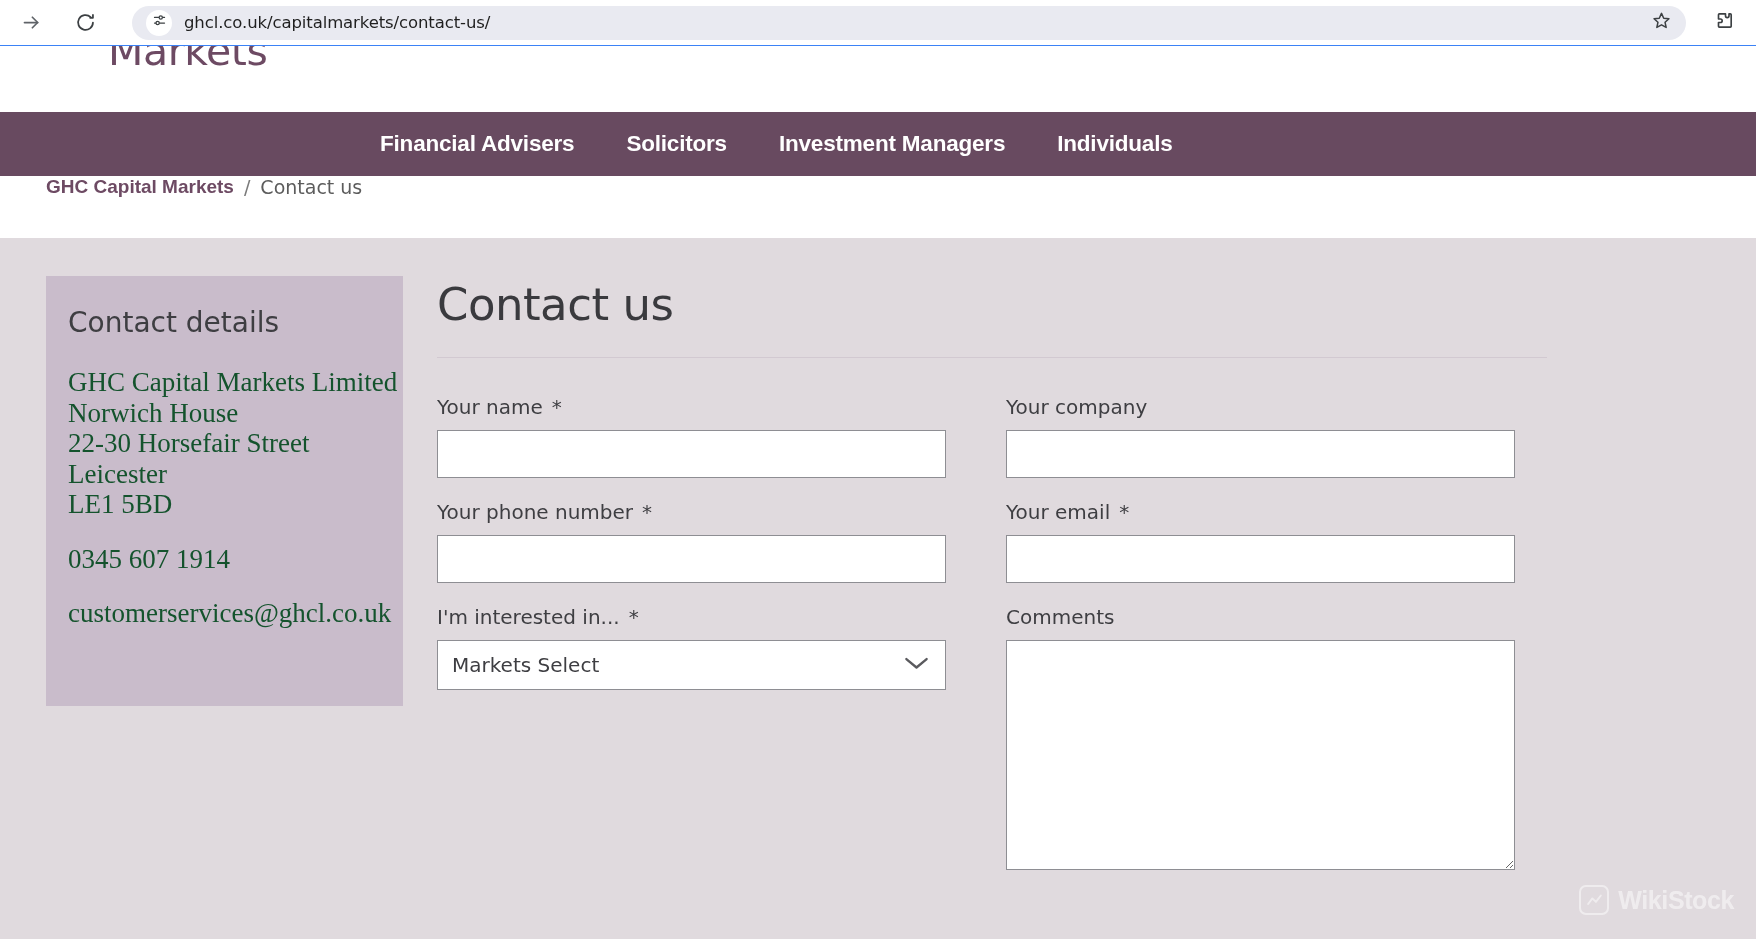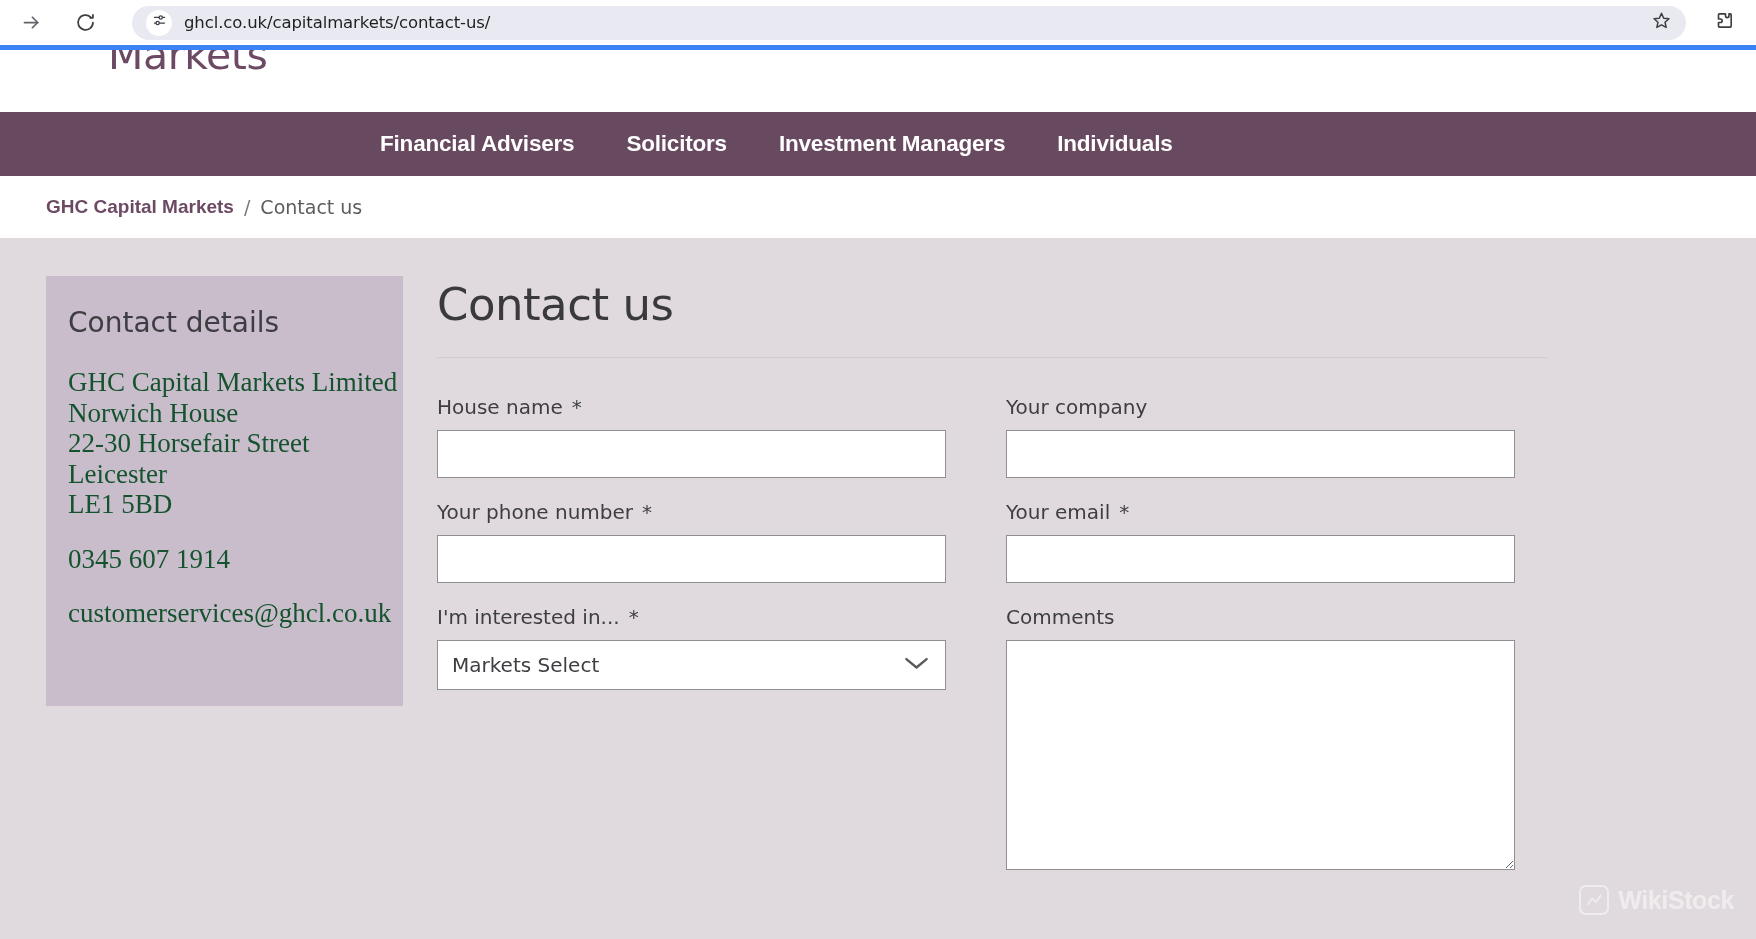--- a/index.html
+++ b/index.html
@@ -65,21 +65,21 @@
   .ext-btn {
     width: 34px; height: 34px;
     display: flex; align-items: center; justify-content: center;
     flex: 0 0 auto;
   }
 
   
   .site-header {
     height: 67px;
     background: #ffffff;
-    border-top: 5px solid #3b82f6;
+    border-top: 1px solid #3b82f6;
     position: relative;
     overflow: hidden;
   }
   .logo-text {
     position: absolute;
     left: 108px;
     top: -22px;
     font-size: 41px;
     font-weight: 400;
     color: #6d4a63;
@@ -106,21 +106,20 @@
     white-space: nowrap;
     font-family: "Liberation Sans", sans-serif;
     letter-spacing: -0.2px;
   }
 
   
   .breadcrumb-bar {
     height: 62px;
     background: #ffffff;
     display: flex;
-    align-items: center;
     padding-left: 46px;
   }
   .crumb-link {
     color: #6d4a63;
     font-weight: bold;
     font-size: 19px;
     font-family: "Liberation Sans", sans-serif;
   }
   .crumb-sep {
     color: #7a7a7a;
@@ -361,21 +360,21 @@
   <section class="form-area">
     <h1 class="page-title">Contact us</h1>
     <div class="title-rule"></div>
 
     <div class="form-grid">
 
       <div class="form-col left">
 
         <div class="field">
           <div class="field-label">
-            <span>House name</span><span class="req-star">*</span>
+            <span>Your name</span><span class="req-star">*</span>
           </div>
           <input class="text-input" type="text" value="" placeholder="" style="">
         </div>
 
         <div class="field">
           <div class="field-label">
             <span>Your phone number</span><span class="req-star">*</span>
           </div>
           <input class="text-input" type="text" value="" placeholder="" style="">
         </div>

